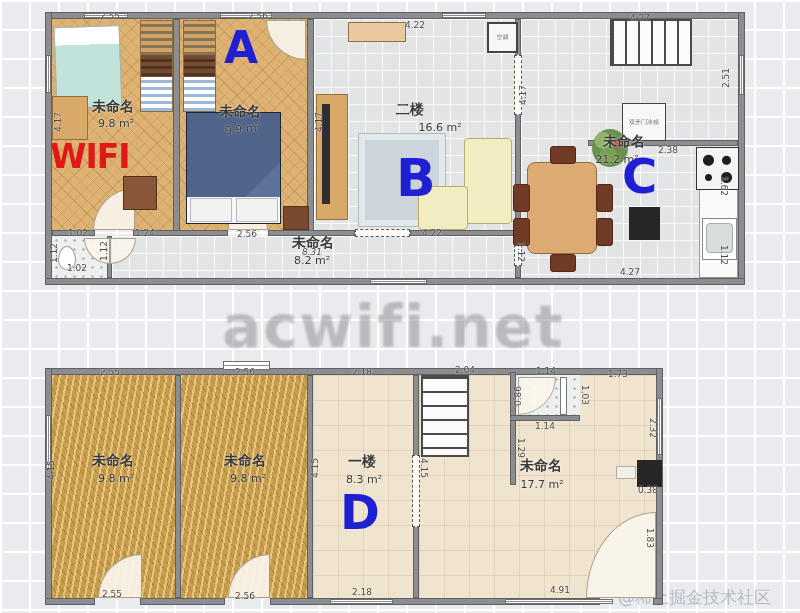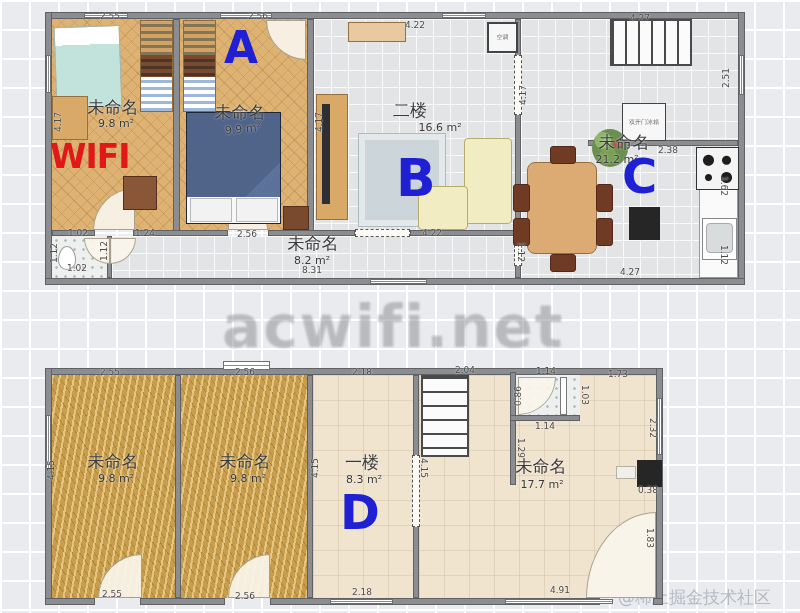--- a/index.html
+++ b/index.html
@@ -16,21 +16,21 @@
   .parquet{background-color:#ddb273;background-image:repeating-linear-gradient(45deg,rgba(140,95,35,.22) 0 1px,transparent 1px 9px),repeating-linear-gradient(-45deg,rgba(140,95,35,.18) 0 1px,transparent 1px 9px);}
   .tile{background-color:#e2e4e6;background-image:linear-gradient(rgba(255,255,255,.8) 1px,transparent 1px),linear-gradient(90deg,rgba(255,255,255,.8) 1px,transparent 1px);background-size:17px 17px;}
   .marble{background-color:#c89e4e;background-image:repeating-linear-gradient(100deg,rgba(255,232,170,.55) 0 2px,transparent 2px 7px),repeating-linear-gradient(55deg,rgba(120,85,20,.3) 0 1px,transparent 1px 6px);}
   .cream{background-color:#f0e4cf;background-image:linear-gradient(rgba(190,170,140,.3) 1px,transparent 1px),linear-gradient(90deg,rgba(190,170,140,.3) 1px,transparent 1px);background-size:25px 25px;}
   .dots{background-color:#eef0ef;background-image:radial-gradient(rgba(130,150,140,.55) 1px,transparent 1.6px);background-size:9px 9px;}
   
   .dm{position:absolute;font-size:9px;color:#4c4c4c;white-space:nowrap;transform:translate(-50%,-50%);text-shadow:0 0 2px rgba(255,255,255,.9);}
   .dm.vu{transform:translate(-50%,-50%) rotate(-90deg);}
   .dm.vd{transform:translate(-50%,-50%) rotate(90deg);}
   
-  .rl{position:absolute;font-size:17px;font-weight:normal;color:#3a3a3a;white-space:nowrap;transform:translate(-50%,-50%);text-shadow:0 0 2px rgba(255,255,255,.8);}
+  .rl{position:absolute;font-size:14px;font-weight:bold;color:#3a3a3a;white-space:nowrap;transform:translate(-50%,-50%);text-shadow:0 0 2px rgba(255,255,255,.8);}
   .ra{position:absolute;font-size:11px;color:#3a3a3a;white-space:nowrap;transform:translate(-50%,-50%);text-shadow:0 0 2px rgba(255,255,255,.8);}
   .mk{position:absolute;font-weight:bold;color:#1f1fd4;line-height:1;}
   .wifi{position:absolute;font-size:33px;font-weight:bold;color:#e01818;letter-spacing:-1px;}
   
   .win{position:absolute;box-sizing:border-box;background:#ffffff;border:1px solid #6f6f6f;}
   .win.h{background:linear-gradient(#fff 0 42%,#8a8a8a 42% 58%,#fff 58%);}
   .win.v{background:linear-gradient(90deg,#fff 0 42%,#8a8a8a 42% 58%,#fff 58%);}
   .dash{position:absolute;box-sizing:border-box;background:#fcfbf6;border:1px dashed #555;}
   .fan{position:absolute;box-sizing:border-box;background:#faf6ec;border:1px solid #a89f8a;opacity:.92;}
   .stairs{position:absolute;box-sizing:border-box;background:#fbfbfb;border:2px solid #4a4a4a;}
@@ -155,21 +155,21 @@
     <span class="dm" style="left:640px;top:18px;">4.27</span>
     <span class="dm vu" style="left:726px;top:78px;">2.51</span>
     <span class="dm" style="left:668px;top:150px;text-align:center;">2.38</span>
     <span class="dm vd" style="left:724px;top:186px;">1.62</span>
     <span class="dm vd" style="left:724px;top:255px;">1.12</span>
     <span class="dm" style="left:630px;top:272px;">4.27</span>
     <span class="dm" style="left:78px;top:233px;">1.02</span>
     <span class="dm" style="left:145px;top:233px;">1.24</span>
     <span class="dm" style="left:247px;top:234px;">2.56</span>
     <span class="dm" style="left:432px;top:233px;">4.22</span>
-    <span class="dm" style="left:312px;top:270px;">8.31</span>
+    <span class="dm" style="left:312px;top:252px;font-style:italic;">8.31</span>
     <span class="dm" style="left:77px;top:268px;">1.02</span>
     <span class="dm vu" style="left:54px;top:253px;">1.12</span>
     <span class="dm vu" style="left:104px;top:251px;">1.12</span>
     <span class="dm vu" style="left:58px;top:122px;">4.17</span>
     <span class="dm vu" style="left:319px;top:122px;">4.17</span>
     <span class="dm vu" style="left:523px;top:95px;">4.17</span>
     <span class="dm vd" style="left:521px;top:252px;">1.12</span>
   </div>
 
   <div class="wm-center" style="left:222px;top:293px;">acwifi.net</div>

